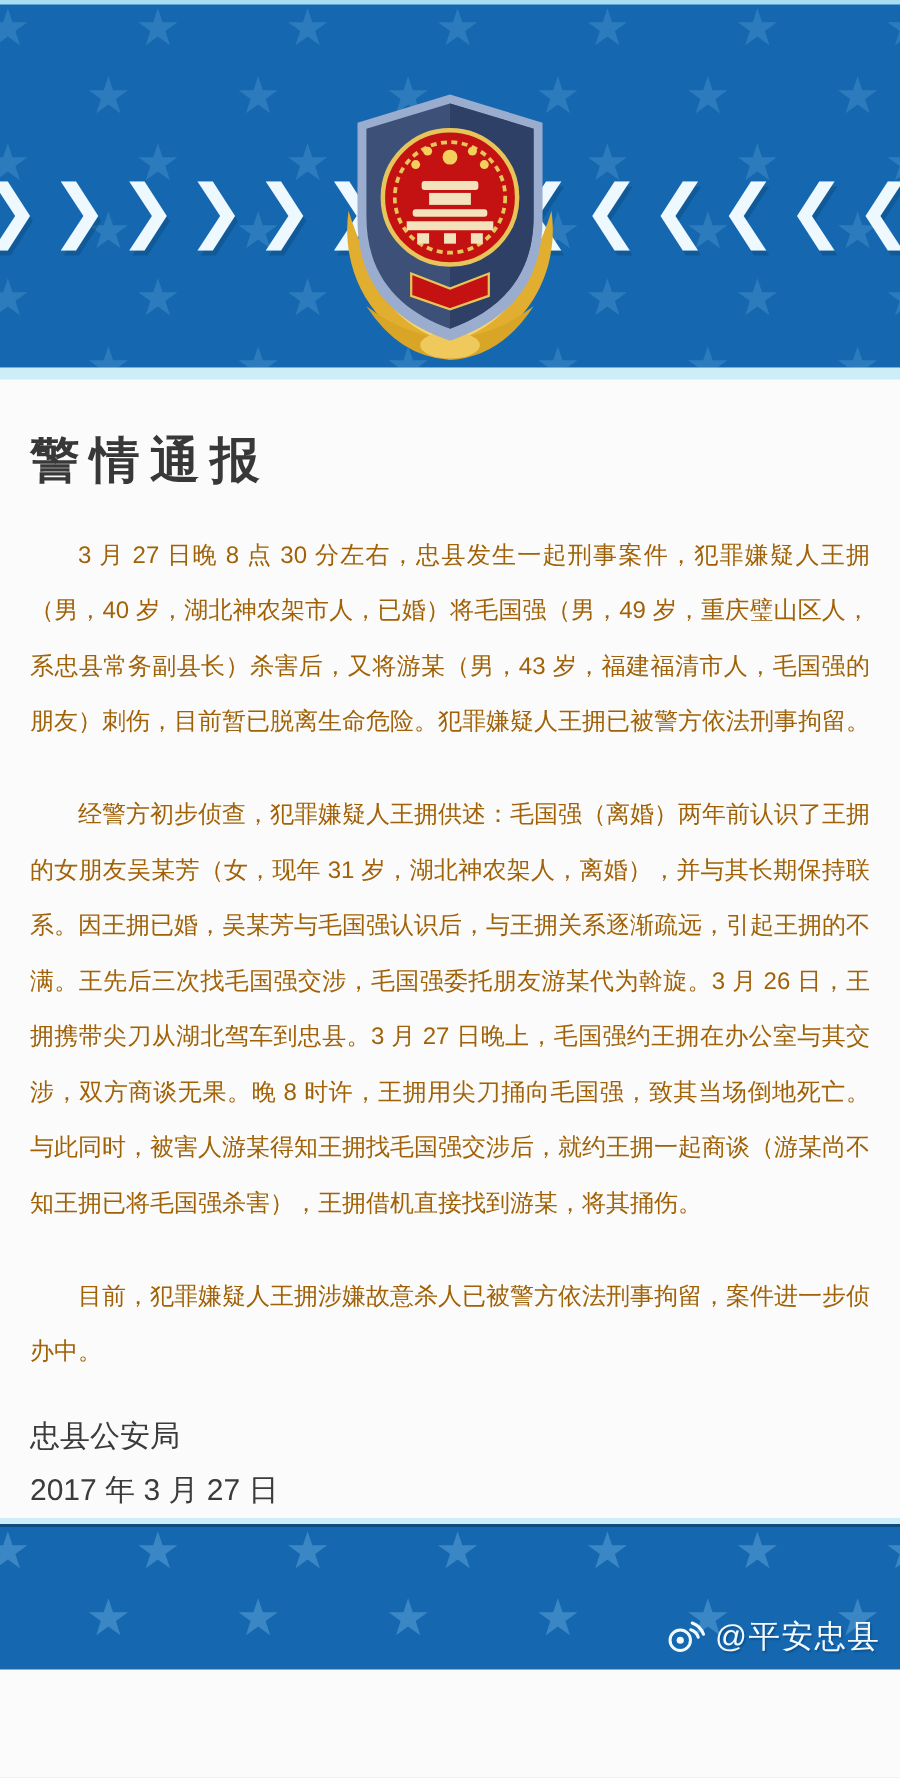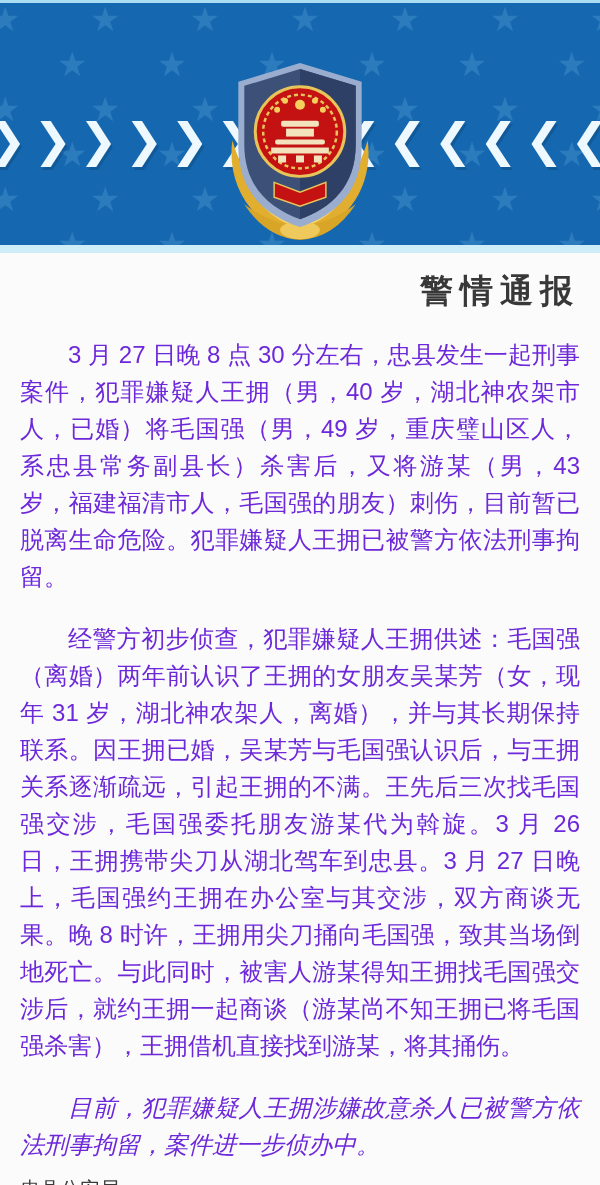--- a/index.html
+++ b/index.html
@@ -43,28 +43,28 @@
   .badge-wrap {
     position:absolute; top:52px; left:50%; transform:translateX(-50%);
     width:172px; height:194px;
   }
 
   
   .doc {
     padding:12px 20px 0 20px; color:#3a3a3a;
   }
   .doc-title {
-    text-align:right; font-size:33px; font-weight:bold;
-    letter-spacing:7px; color:#383838; margin:4px 0 22px 0;
+    text-align:left; font-size:33px; font-weight:bold;
+    letter-spacing:7px; color:#383838; margin:20px 0 22px 0;
   }
   .doc p {
-    font-size:24px; line-height:37px; text-align:justify;
-    text-indent:2em; color:#6d28d9; margin:0 0 25px 0;
+    font-size:16px; line-height:37px; text-align:justify;
+    text-indent:2em; color:#a16207; margin:0 0 25px 0;
   }
-  .doc p.last { margin-bottom:8px;font-style:italic; }
+  .doc p.last { margin-bottom:20px; }
 
   .signature {
     text-align:left; padding-right:46px; font-size:20px;
     line-height:36px; color:#3b3b3b;
   }
 
   
   .credit {
     position:absolute; right:13px; bottom:8px;
     display:flex; align-items:center; gap:7px;

